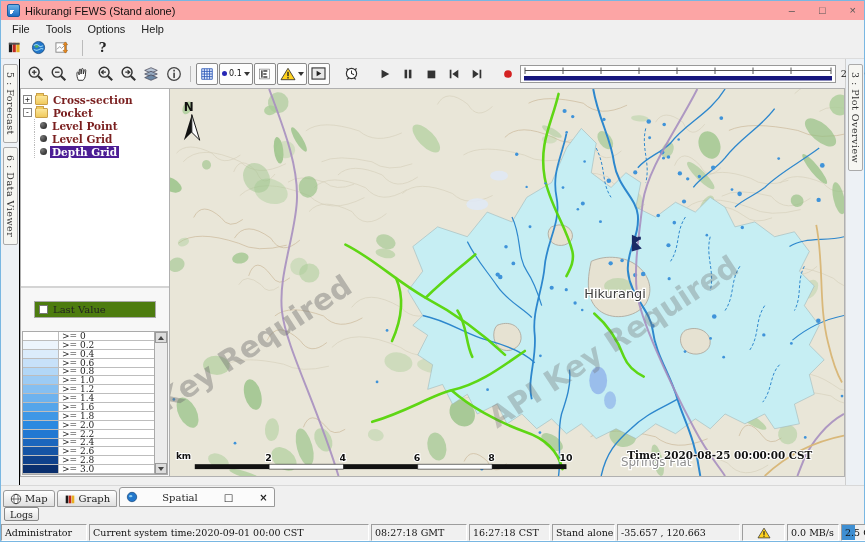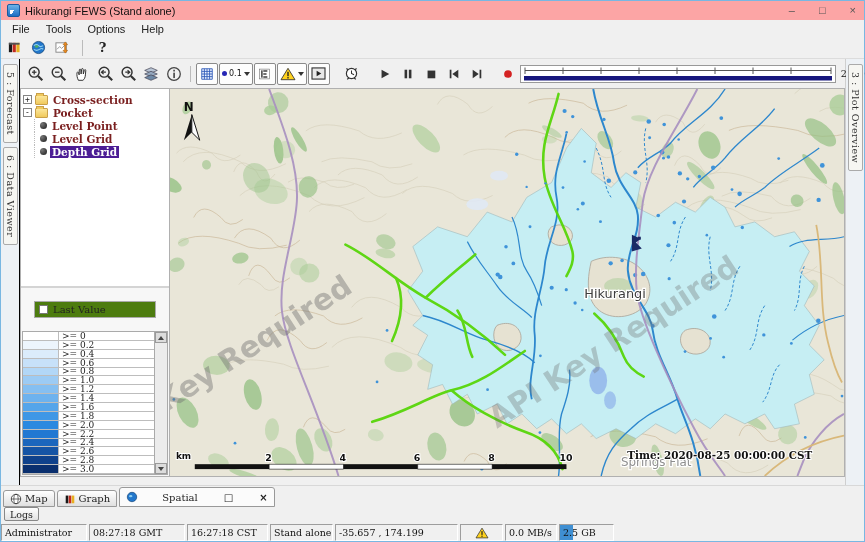--- a/index.html
+++ b/index.html
@@ -783,24 +783,25 @@
       <span class="tab-ctl">×</span>
     </span>
   </div>
 
   <div class="logs-row">
     <span class="logs-btn">Logs</span>
   </div>
 
   <div class="statusbar">
     <span class="sb-cell" style="width:86px">Administrator</span>
+    <span class="sb-cell" style="width:280px">Current system time:2020-09-01 00:00 CST</span>
     <span class="sb-cell" style="width:96px">08:27:18 GMT</span>
     <span class="sb-cell" style="width:81px">16:27:18 CST</span>
     <span class="sb-cell" style="width:63px">Stand alone</span>
-    <span class="sb-cell" style="width:123px">-35.657 , 174.199</span>
+    <span class="sb-cell" style="width:123px">-35.657 , 120.663</span>
     <span class="sb-cell sb-warn" style="width:43px">
       <svg viewBox="0 0 18 16" width="14" height="12">
         <path d="M9,1.5 L17,14.5 L1,14.5 Z" fill="#ffd21e" stroke="#333" stroke-width="1"></path>
         <rect x="8.2" y="5.5" width="1.6" height="5" fill="#222"></rect>
         <rect x="8.2" y="11.5" width="1.6" height="1.6" fill="#222"></rect>
       </svg>
     </span>
     <span class="sb-cell" style="width:52px">0.0 MB/s</span>
     <span class="sb-cell sb-mem" style="width:55px">
       <span class="mem-fill" id="mem-fill" style="background: rgb(63, 143, 210);"></span>

